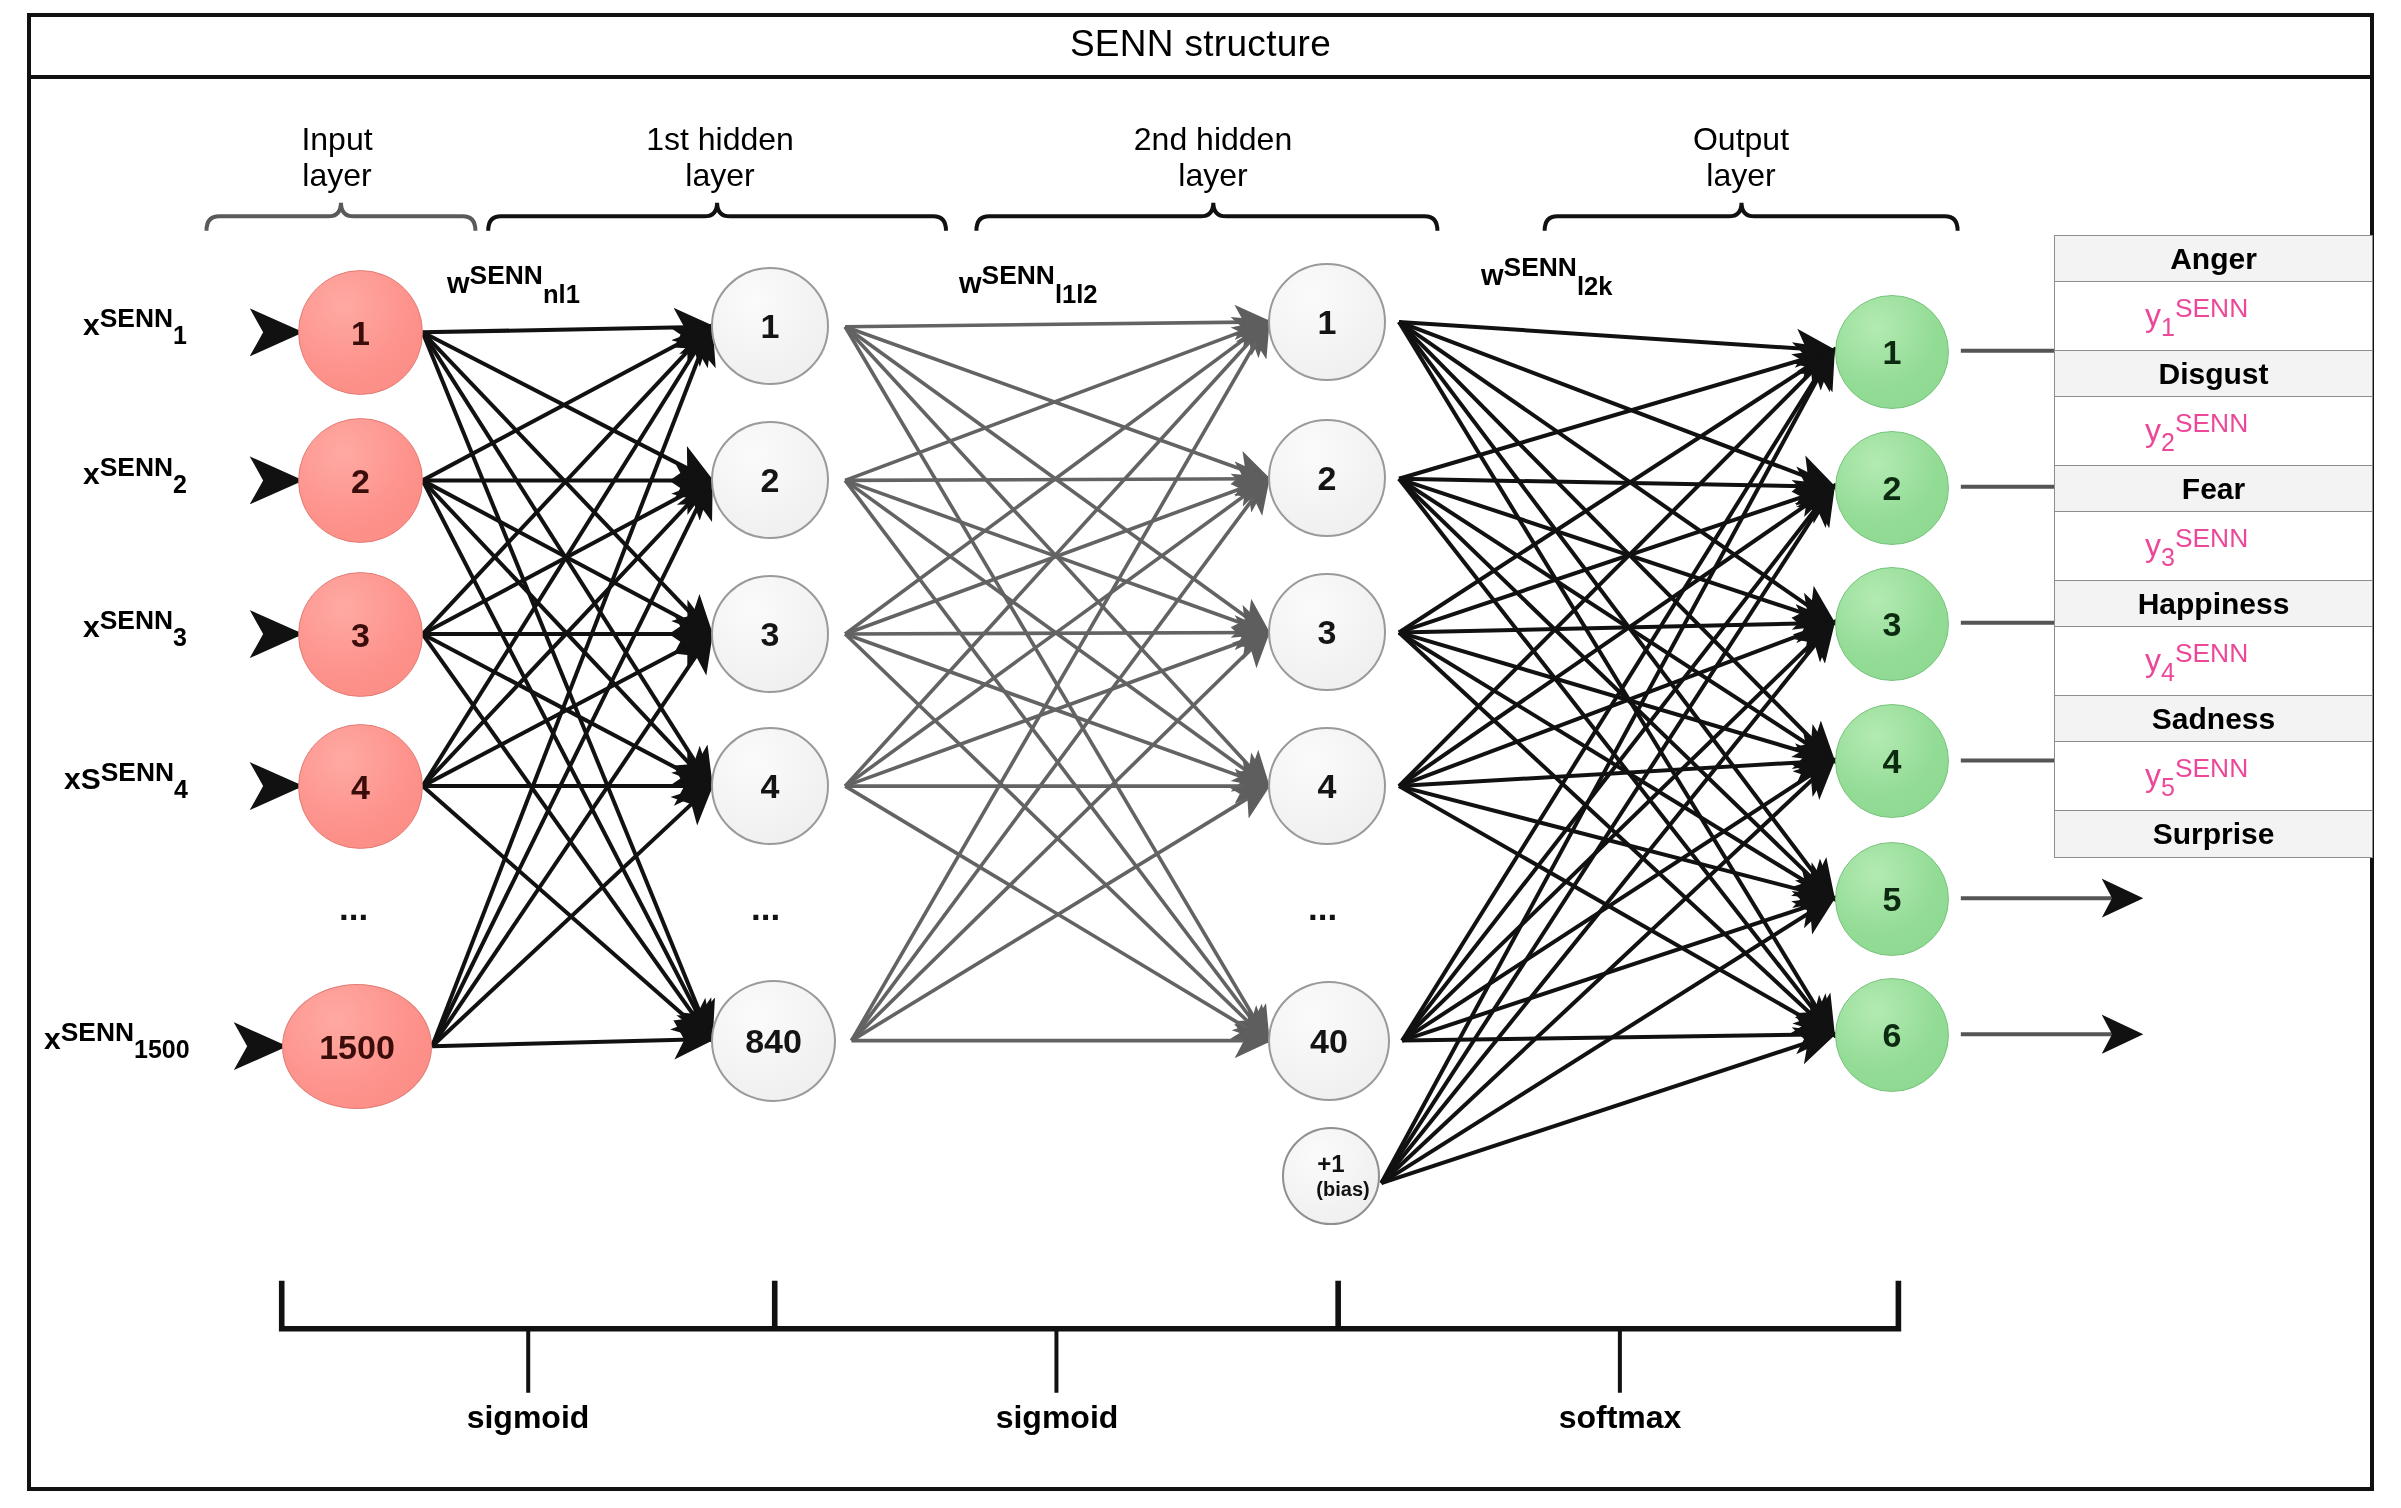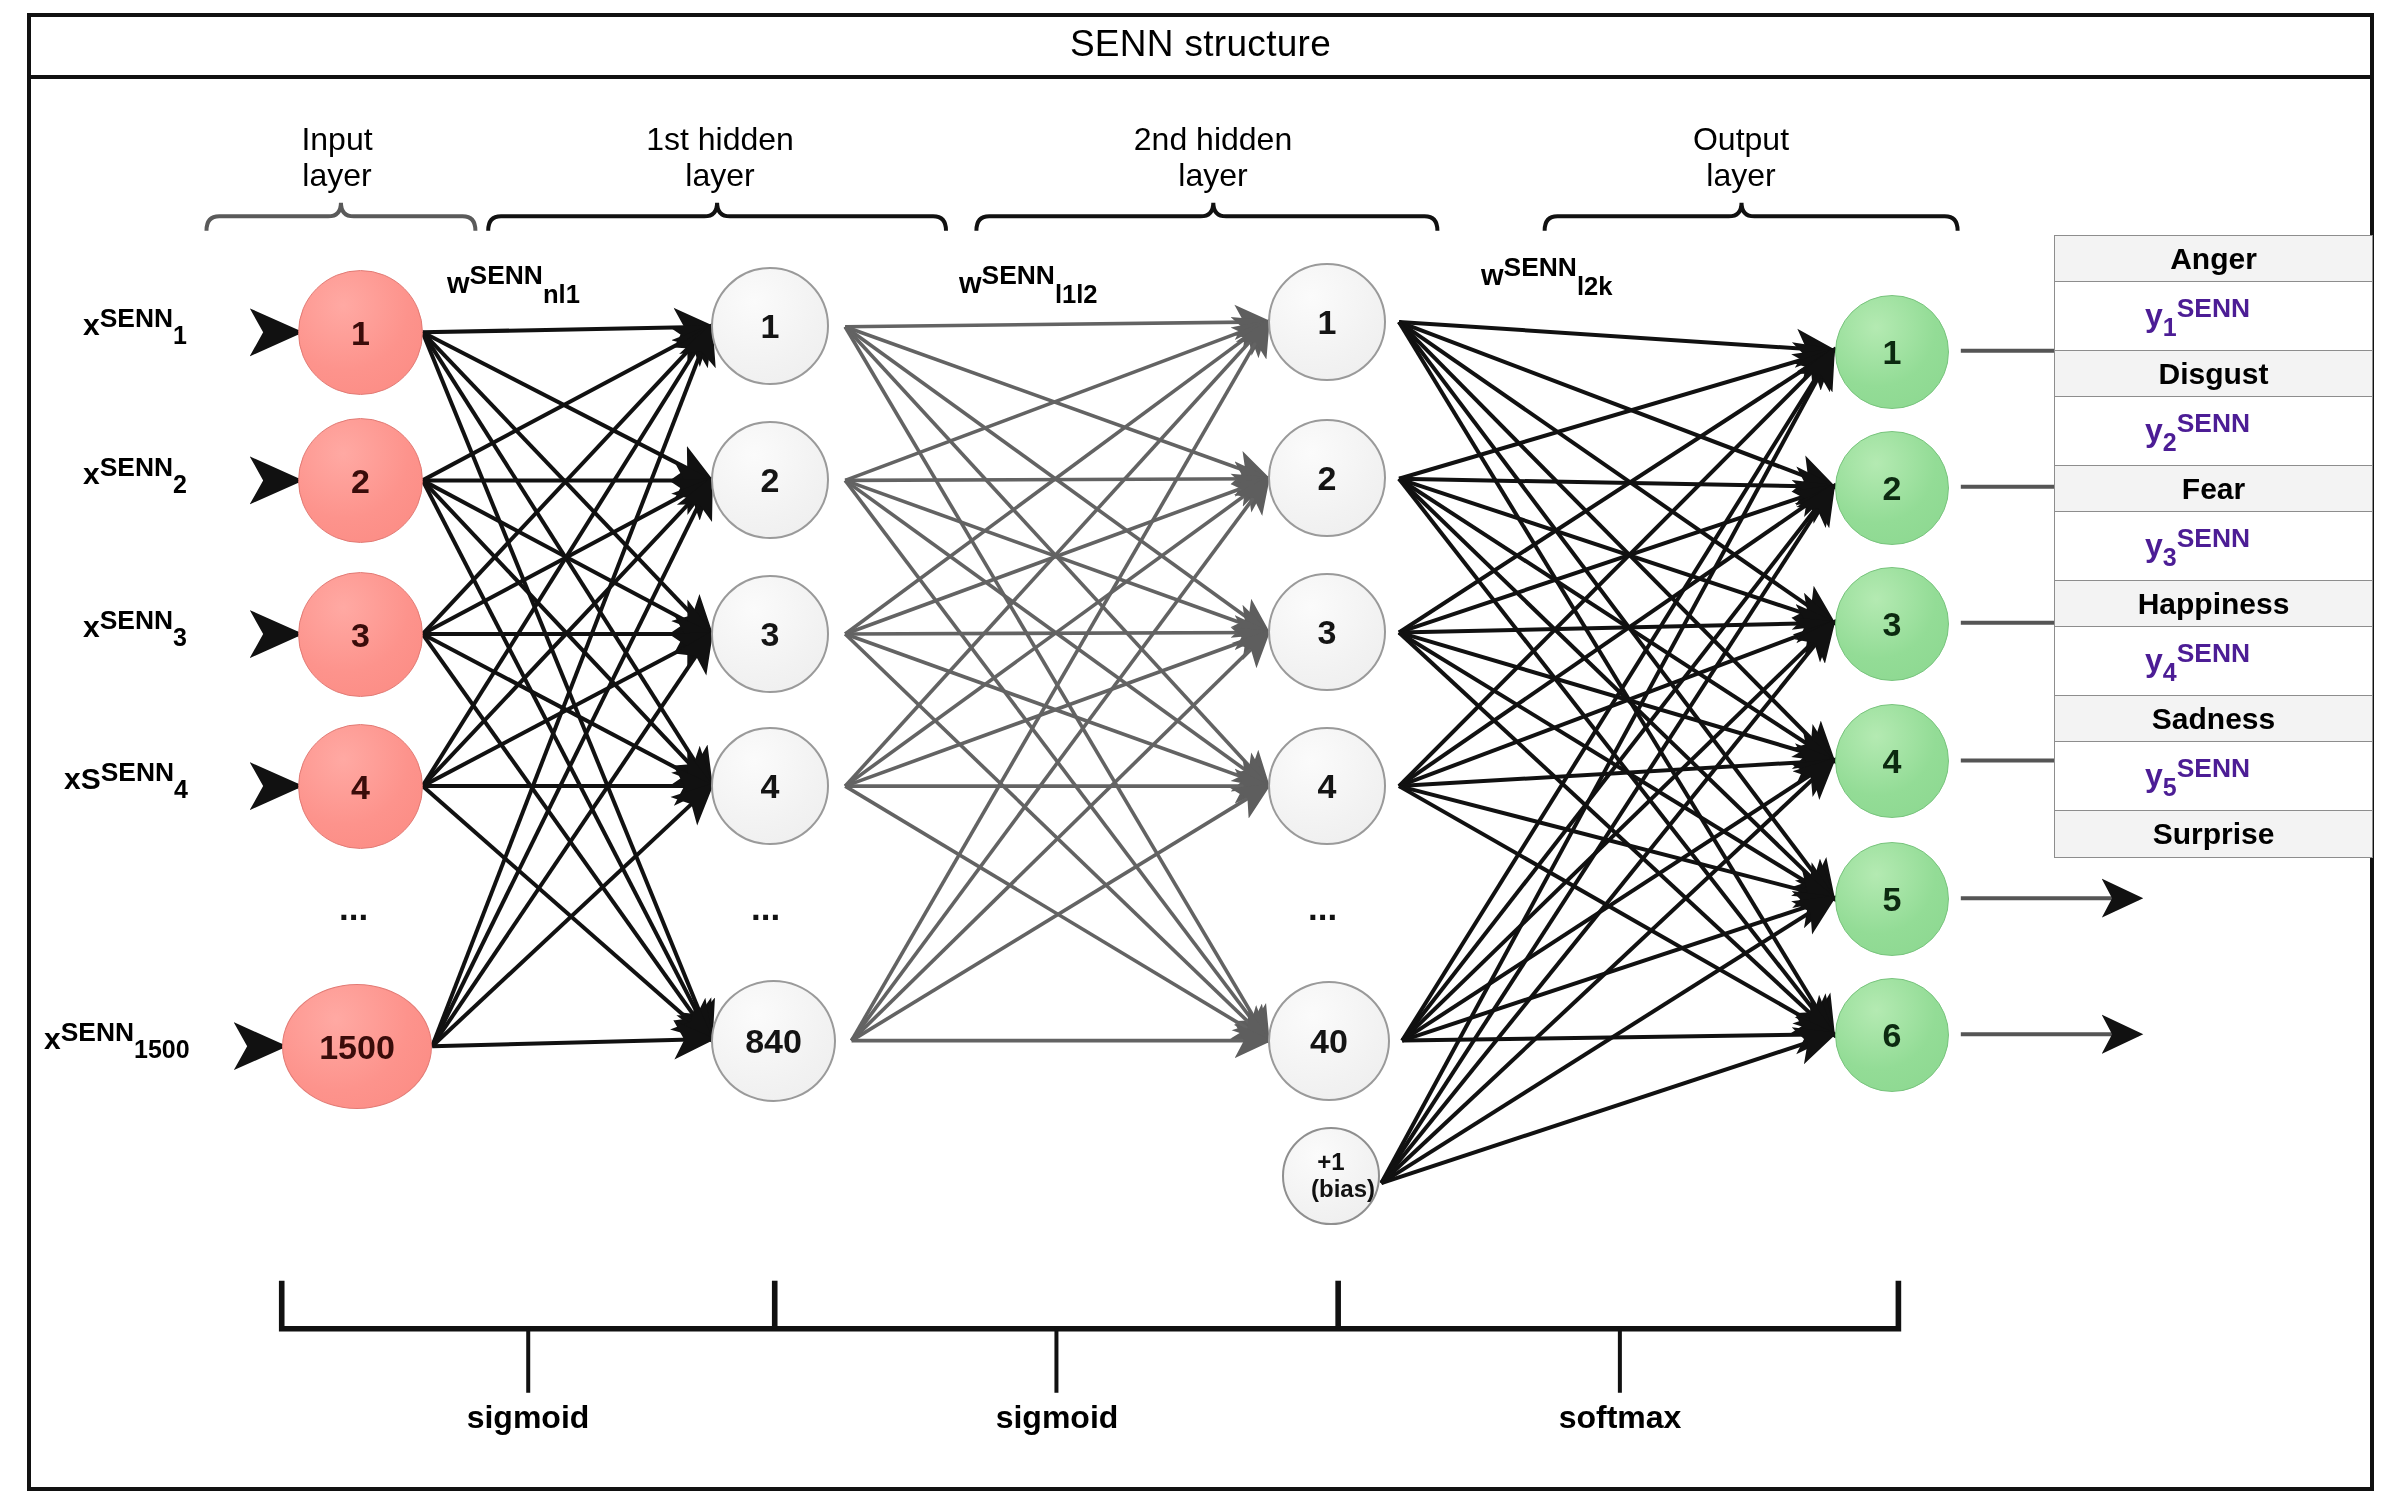--- a/index.html
+++ b/index.html
@@ -30,21 +30,21 @@
   .node.input .lbl{color:#3a0c0a;}
   .node.hidden{background:radial-gradient(circle at 36% 28%,#fbfbfb 0%,#f2f2f2 60%,#ededed 100%);
                border:2.4px solid #9a9a9a;}
   .node.hidden .lbl{color:#141414;}
   .node.output{background:radial-gradient(circle at 36% 28%,#b4eab2 0%,#93dc96 55%,#8bd78f 100%);
                border:1.6px solid #78c47d;}
   .node.output .lbl{color:#0c2a10;}
   .node.bias{background:radial-gradient(circle at 36% 28%,#fbfbfb 0%,#f2f2f2 60%,#ededed 100%);
              border:2.4px solid #8f8f8f;flex-direction:column;}
   .node.bias .b1{font-size:24px;font-weight:bold;color:#111;line-height:1;}
-  .node.bias .b2{font-size:24px;font-weight:bold;color:#111;line-height:1.1;margin-top:2.4px;margin-left:24px;}
+  .node.bias .b2{font-size:20px;font-weight:bold;color:#111;line-height:1.1;margin-top:2.4px;margin-left:24px;}
 
   
   .dots{position:absolute;font-size:35px;font-weight:bold;color:#111;line-height:1;}
 
   
   .mlabel{position:absolute;white-space:nowrap;color:#000;font-weight:bold;}
   .mlabel .base{font-size:30px;}
   .mlabel .sup{font-size:26.4px;vertical-align:super;position:relative;top:-3.2px;}
   .mlabel .sub{font-size:25px;vertical-align:sub;position:relative;top:5.6px;}
 
@@ -56,21 +56,21 @@
   
   .out-table{position:absolute;left:2054px;top:235px;width:319px;
              border:1.6px solid #8d8d8d;box-sizing:border-box;background:#fff;}
   .out-row{box-sizing:border-box;border-bottom:1.6px solid #8d8d8d;display:flex;
            align-items:center;justify-content:center;}
   .out-row:last-child{border-bottom:none;}
   .out-row.emo{height:46px;background:#f3f3f3;}
   .out-row.val{height:69px;background:#ffffff;justify-content:flex-start;padding-left:90px;}
   .out-row.val.last{height:90px;}
   .out-row .emoname{font-size:30px;font-weight:bold;color:#000;}
-  .ylabel{white-space:nowrap;color:#4c1d95;font-weight:bold;}
+  .ylabel{white-space:nowrap;color:#ec4899;font-weight:normal;}
   .ylabel .base{font-size:32px;}
   .ylabel .sub{font-size:25px;vertical-align:sub;position:relative;top:6.4px;}
   .ylabel .sup{font-size:26.4px;vertical-align:super;position:relative;top:-4px;}
 
   
   .act{position:absolute;font-size:32px;font-weight:bold;color:#000;text-align:center;}
 </style>
 </head>
 <body>
 

